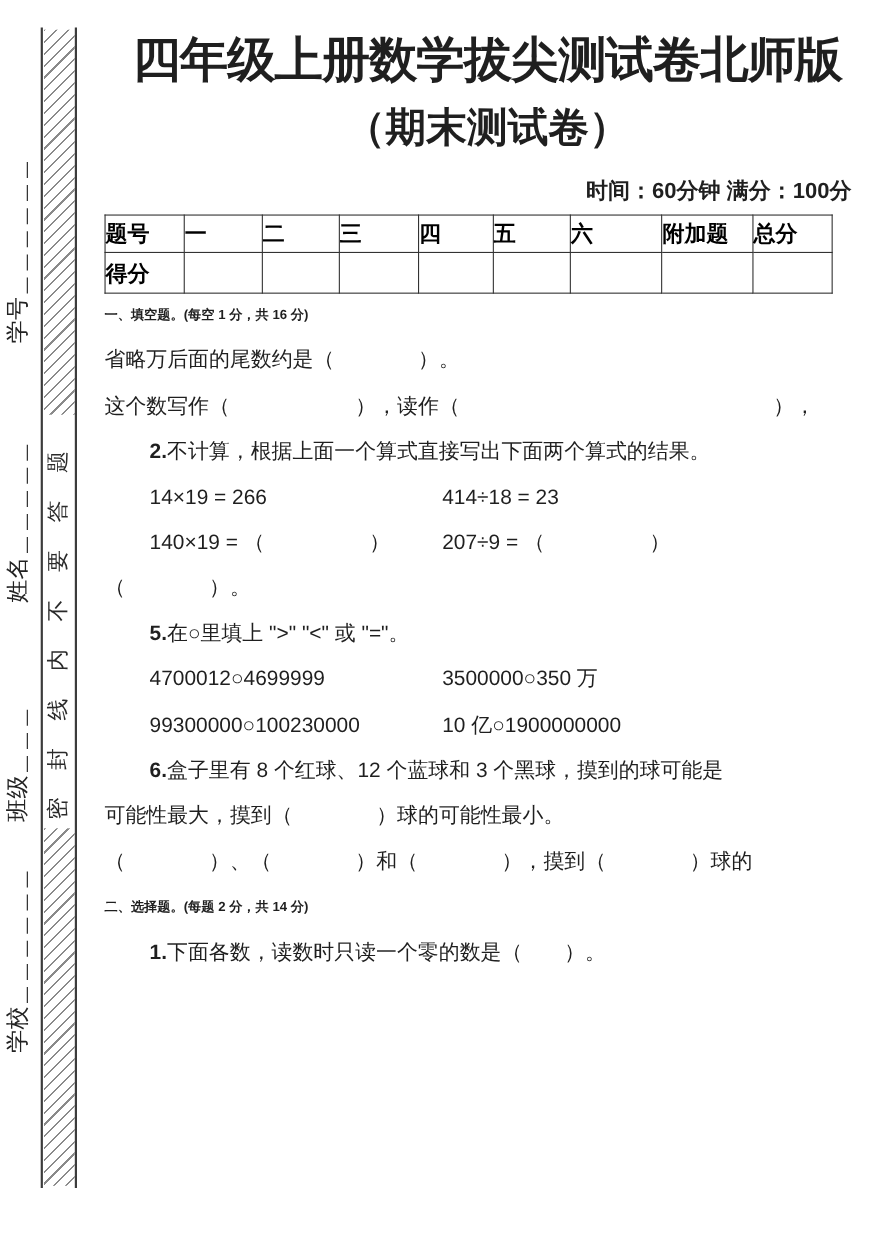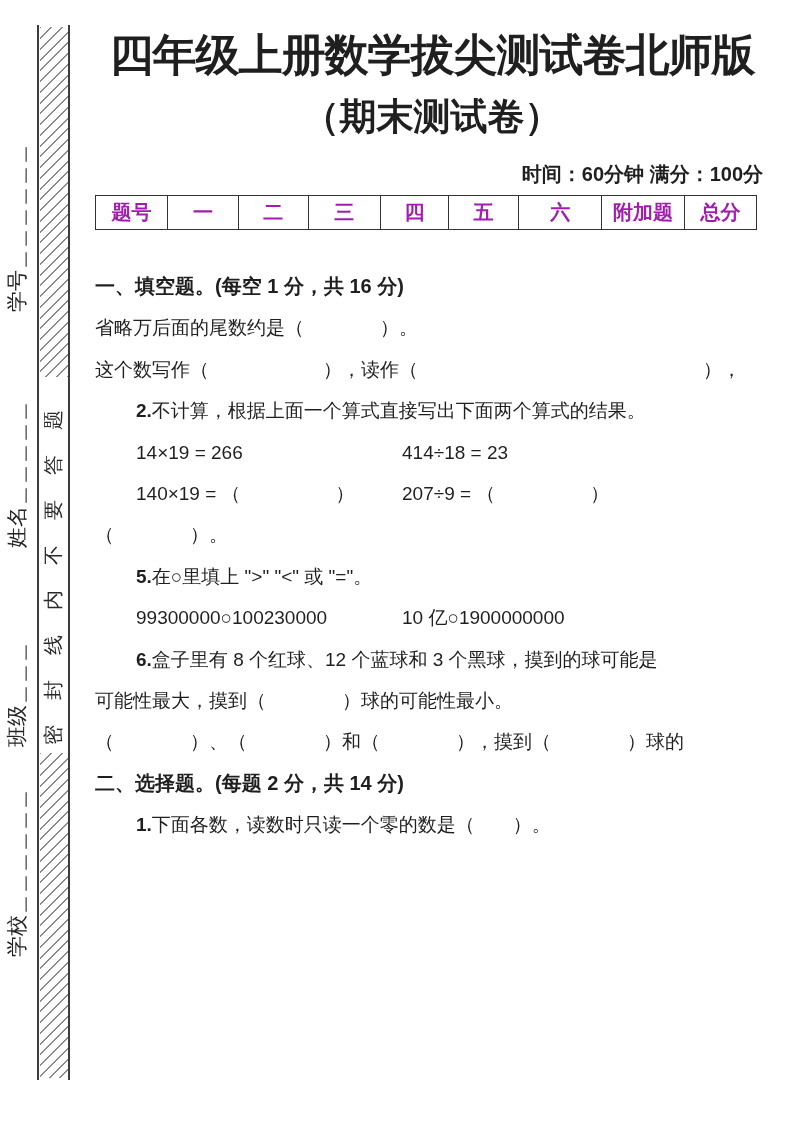--- a/index.html
+++ b/index.html
@@ -27,36 +27,36 @@
   .seal-label{
     position:absolute;height:26px;line-height:26px;white-space:nowrap;
     transform:translate(-50%,-50%) rotate(-90deg);
     font-size:21px;color:#222;text-align:left;
   }
   .seal-label.no{left:17px;top:228px;width:168px;}
   .seal-label.name{left:17px;top:472px;width:152px;}
   .seal-label.cls{left:17px;top:694px;width:106px;}
   .seal-label.school{left:17px;top:871px;width:172px;}
   
-  .content{position:absolute;left:101px;width:662px;}
+  .content{position:absolute;left:112px;width:662px;}
   .title{top:24px;text-align:center;font-size:44px;font-weight:bold;letter-spacing:-1px;line-height:62px;white-space:nowrap;}
   .subtitle{top:94px;text-align:center;font-size:37px;font-weight:bold;line-height:50px;font-family:Liberation Mono, monospace;}
   .info{top:161px;text-align:right;font-size:20px;font-weight:bold;line-height:26px;padding-right:1px;}
   
   .score-table{position:absolute;left:95px;top:195px;width:662px;border-collapse:collapse;table-layout:fixed;}
   .score-table td{
-    border:1.6px solid #333;text-align:center;font-size:20px;font-weight:bold;
-    padding:0;color:#a21caf;
+    border:1.6px solid #333;text-align:left;font-size:20px;font-weight:bold;
+    padding:0;color:#000000;
   }
   .score-table tr.hdr td{height:33px;}
   .score-table tr.score td{height:36px;}
   
   .lines{position:absolute;left:95px;top:266px;width:675px;}
   .line{line-height:41.4px;font-size:19px;white-space:nowrap;}
-  .line.heading{font-weight:bold;font-size:20px;}
+  .line.heading{font-weight:bold;font-size:12px;}
   .line.q{padding-left:41px;}
   .line.cols{padding-left:41px;}
   .line .num{font-weight:bold;}
   .col-left{display:inline-block;width:266px;}
   
   .footer{position:absolute;left:0;top:1086px;width:793px;text-align:center;
     font-size:19px;letter-spacing:4px;color:#2a2a2a;margin-top:35px;}
 </style>
 </head>
 <body>
@@ -93,32 +93,44 @@
     <td>题号</td>
     <td>一</td>
     <td>二</td>
     <td>三</td>
     <td>四</td>
     <td>五</td>
     <td>六</td>
     <td>附加题</td>
     <td>总分</td>
   </tr>
+  <tr class="score">
+    <td>得分</td>
+    <td></td>
+    <td></td>
+    <td></td>
+    <td></td>
+    <td></td>
+    <td></td>
+    <td></td>
+    <td></td>
+  </tr>
 </tbody>
   </table>
 
 <div class="content lines">
     <div class="line heading">一、填空题。(每空 1 分，共 16 分)</div>
     <div class="line cont">省略万后面的尾数约是（　　　　）。</div>
     <div class="line cont">这个数写作（　　　　　　），读作（　　　　　　　　　　　　　　　），</div>
     <div class="line q"><span class="num">2.</span>不计算，根据上面一个算式直接写出下面两个算式的结果。</div>
     <div class="line cols"><span class="col-left">14×19 = 266</span><span>414÷18 = 23</span></div>
     <div class="line cols"><span class="col-left">140×19 = （　　　　　）</span><span>207÷9 = （　　　　　）</span></div>
     <div class="line cont">（　　　　）。</div>
     <div class="line q"><span class="num">5.</span>在○里填上 "&gt;" "&lt;" 或 "="。</div>
+    <div class="line cols"><span class="col-left">4700012○4699999</span><span>3500000○350 万</span></div>
     <div class="line cols"><span class="col-left">99300000○100230000</span><span>10 亿○1900000000</span></div>
     <div class="line q"><span class="num">6.</span>盒子里有 8 个红球、12 个蓝球和 3 个黑球，摸到的球可能是</div>
     <div class="line cont">可能性最大，摸到（　　　　）球的可能性最小。</div>
     <div class="line cont">（　　　　）、（　　　　）和（　　　　），摸到（　　　　）球的</div>
     <div class="line heading">二、选择题。(每题 2 分，共 14 分)</div>
     <div class="line q"><span class="num">1.</span>下面各数，读数时只读一个零的数是（　　）。</div>
   </div>
 
 <div class="footer">第 页</div>
 

